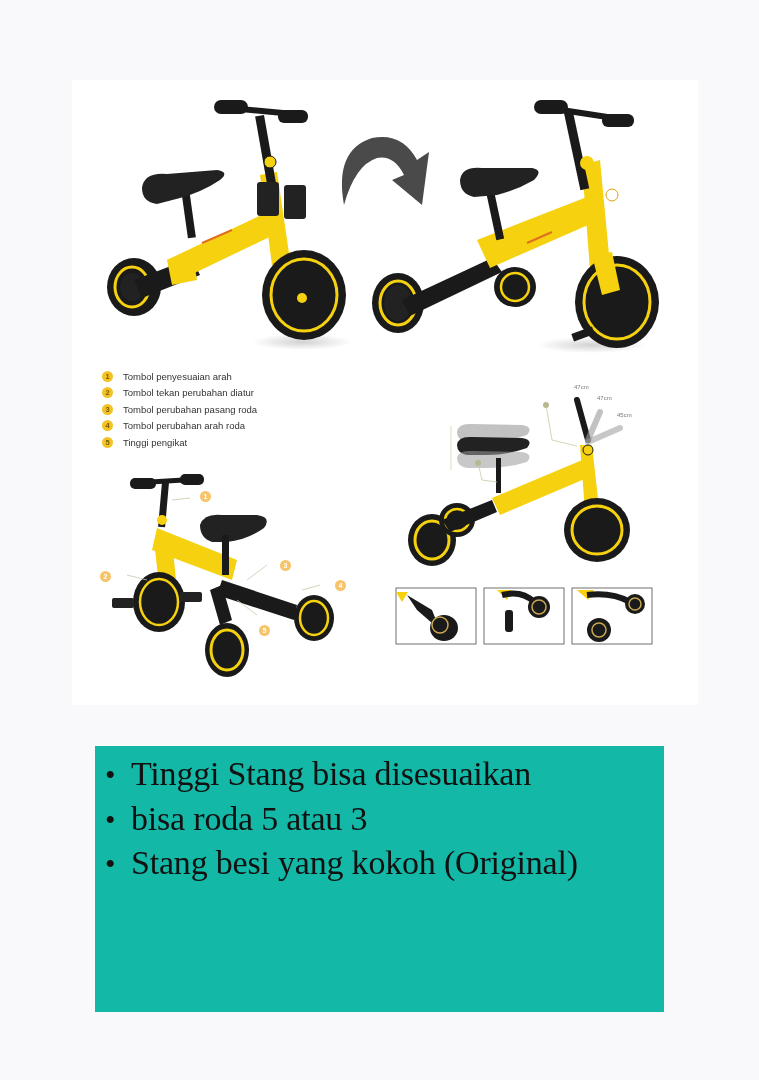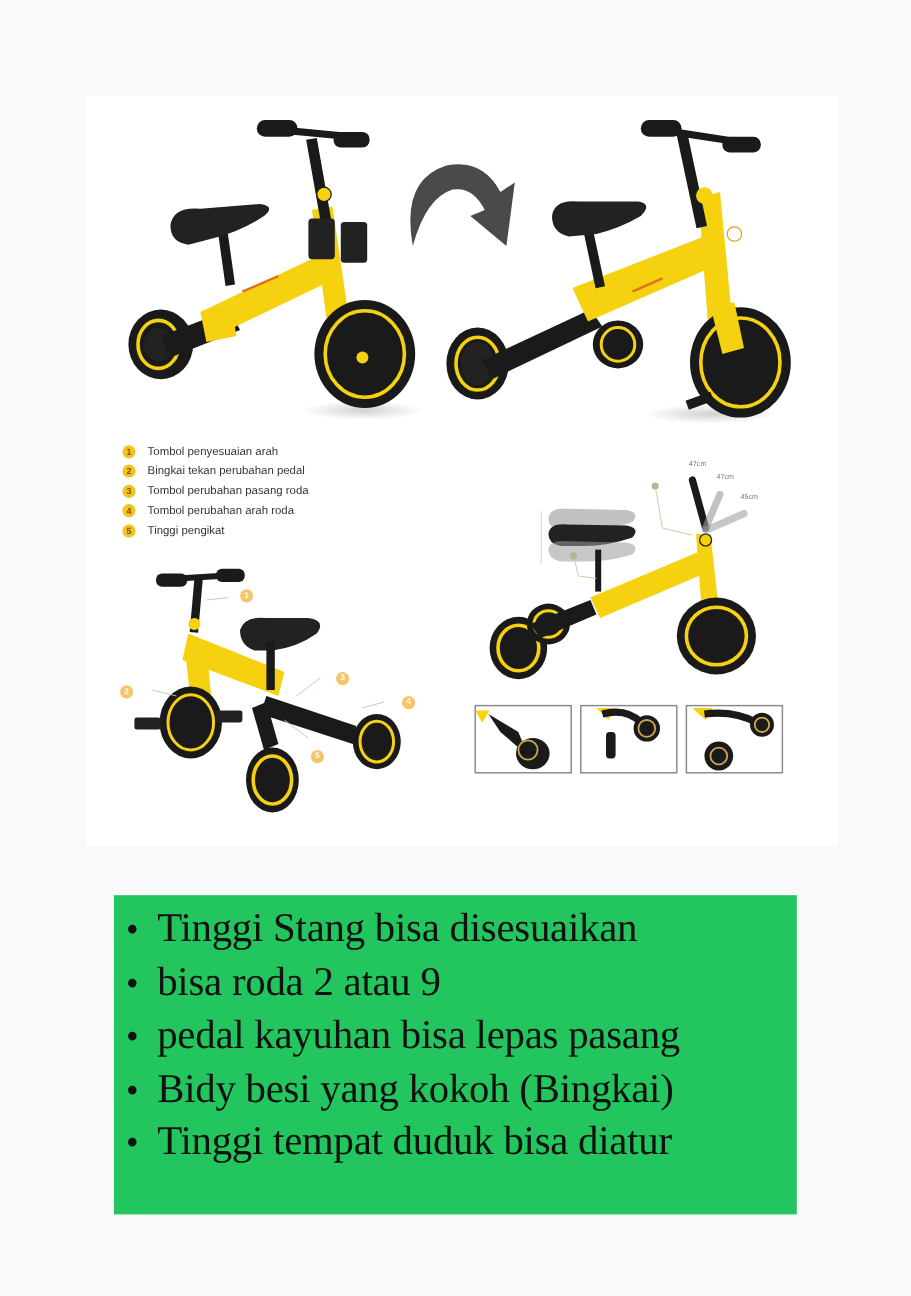--- a/index.html
+++ b/index.html
@@ -34,21 +34,21 @@
     }
     .callout {
       position: absolute; width: 11px; height: 11px; border-radius: 50%;
       background: #f7c46a; color: #fff;
       font-family: "Liberation Sans", sans-serif; font-size: 7px; font-weight: bold;
       display: flex; align-items: center; justify-content: center;
     }
     .features-box {
       position: absolute; left: 95px; top: 746px;
       width: 569px; height: 266px;
-      background: #22c55e;
+      background: #14b8a6;
     }
     .features-list {
       list-style: none; margin: 0; padding: 6px 0 0 10px;
       font-family: "Liberation Serif", serif;
       font-size: 34px; line-height: 43.5px; color: #111;
       letter-spacing: -0.2px;
     }
     .features-list li { white-space: nowrap; }
     .bullet { display: inline-block; width: 26px; font-size: 30px; }
   </style>
@@ -247,21 +247,21 @@
     </g>
   </svg>
 
   <div class="legend">
     <div class="legend-item">
       <span class="legend-badge">1</span>
       <span>Tombol penyesuaian arah</span>
     </div>
     <div class="legend-item">
       <span class="legend-badge">2</span>
-      <span>Bingkai tekan perubahan pedal</span>
+      <span>Tombol tekan perubahan diatur</span>
     </div>
     <div class="legend-item">
       <span class="legend-badge">3</span>
       <span>Tombol perubahan pasang roda</span>
     </div>
     <div class="legend-item">
       <span class="legend-badge">4</span>
       <span>Tombol perubahan arah roda</span>
     </div>
     <div class="legend-item">
@@ -277,18 +277,16 @@
   <span class="callout" style="left:187px; top:545px;">5</span>
 
   <span class="dim-label" style="left:502px; top:304px;">47cm</span>
   <span class="dim-label" style="left:525px; top:315px;">47cm</span>
   <span class="dim-label" style="left:545px; top:332px;">45cm</span>
 </div>
 
 <div class="features-box">
   <ul class="features-list">
     <li><span class="bullet">•</span><span>Tinggi Stang bisa disesuaikan</span></li>
-    <li><span class="bullet">•</span><span>bisa roda 2 atau 9</span></li>
-    <li><span class="bullet">•</span><span>pedal kayuhan bisa lepas pasang</span></li>
-    <li><span class="bullet">•</span><span>Bidy besi yang kokoh (Bingkai)</span></li>
-    <li><span class="bullet">•</span><span>Tinggi tempat duduk bisa diatur</span></li>
+    <li><span class="bullet">•</span><span>bisa roda 5 atau 3</span></li>
+    <li><span class="bullet">•</span><span>Stang besi yang kokoh (Original)</span></li>
   </ul>
 </div>
 
 </body></html>

